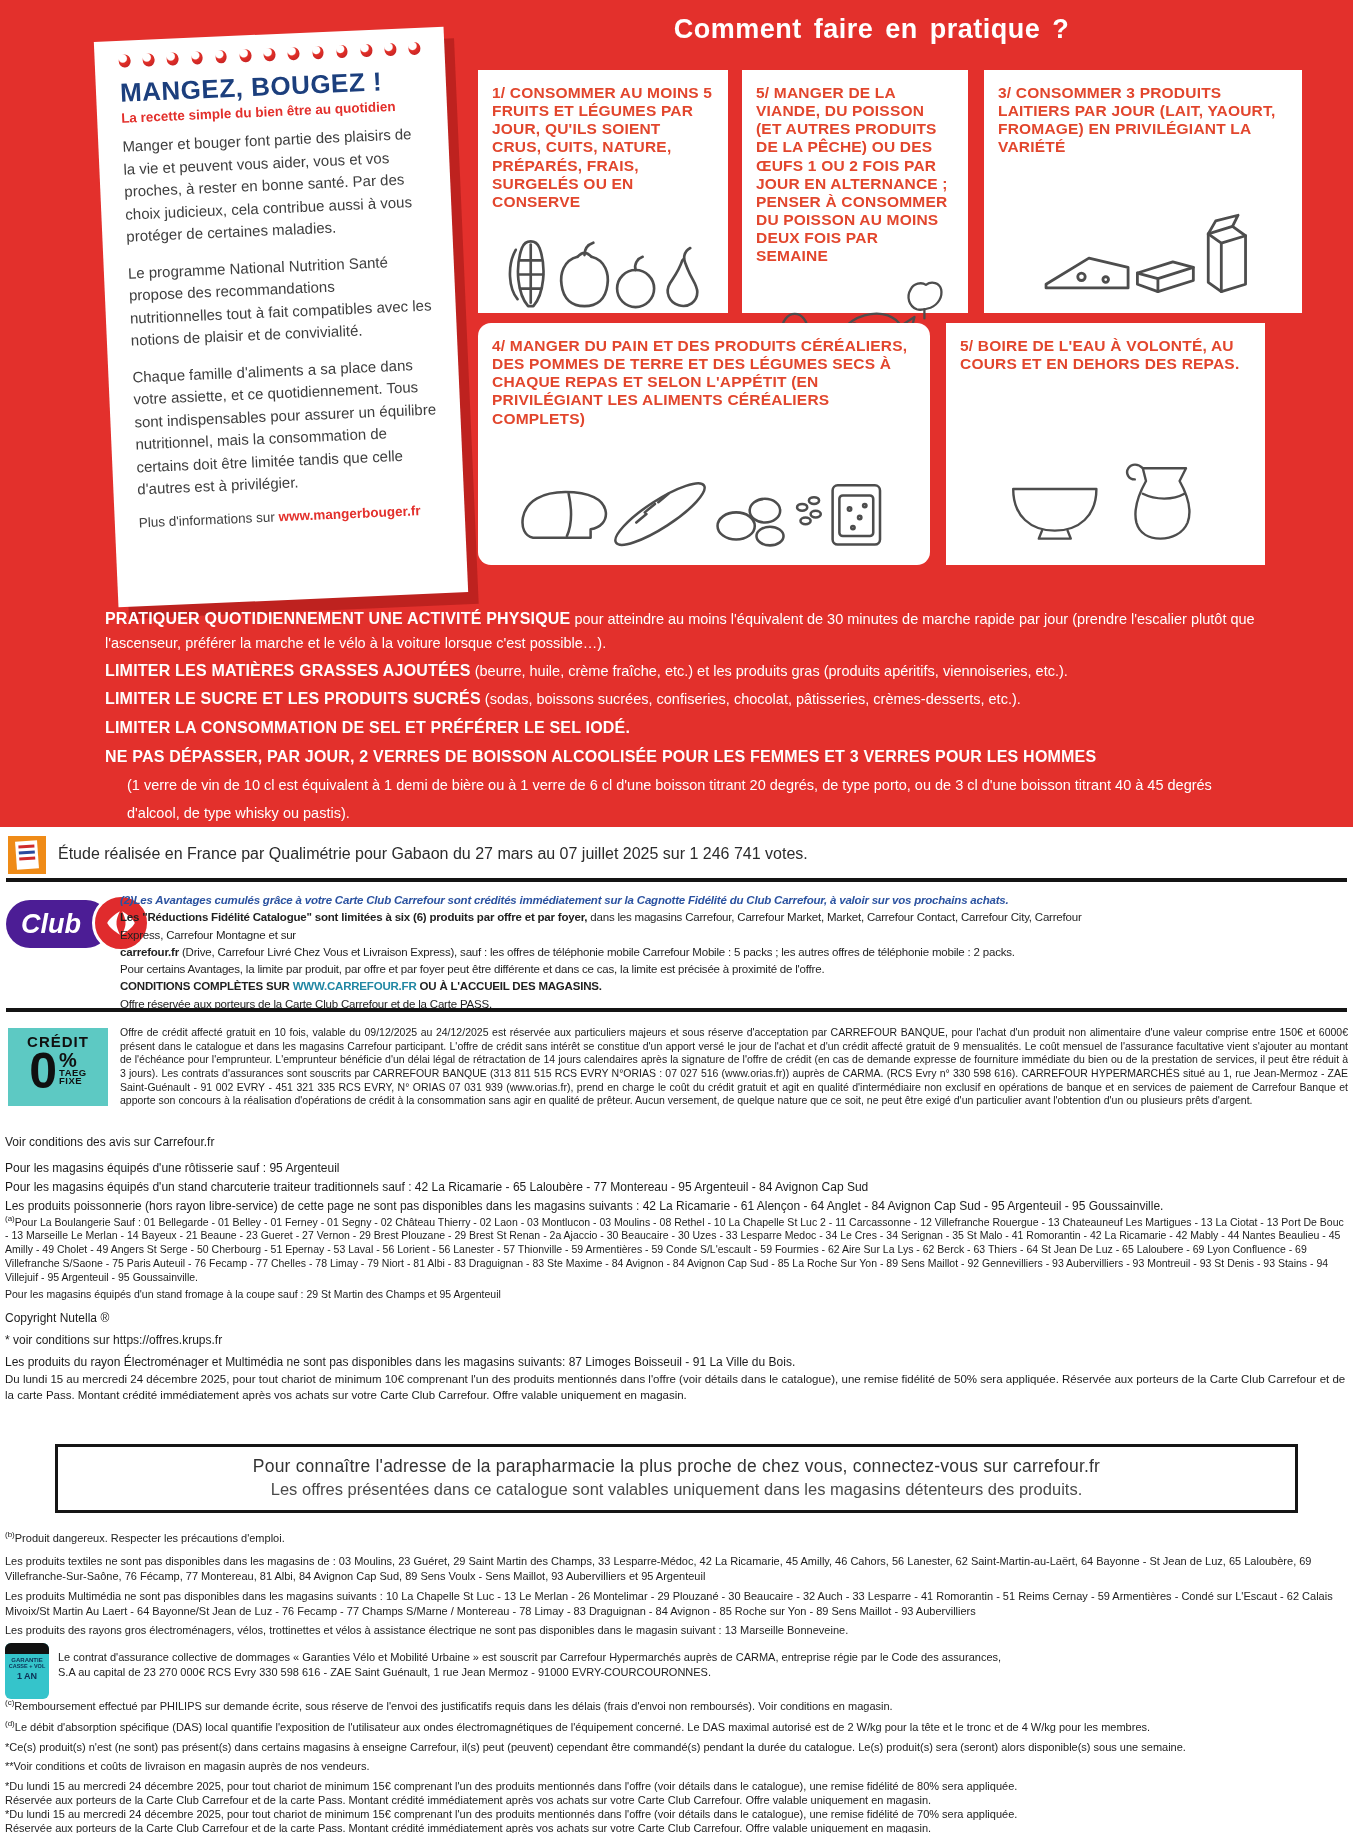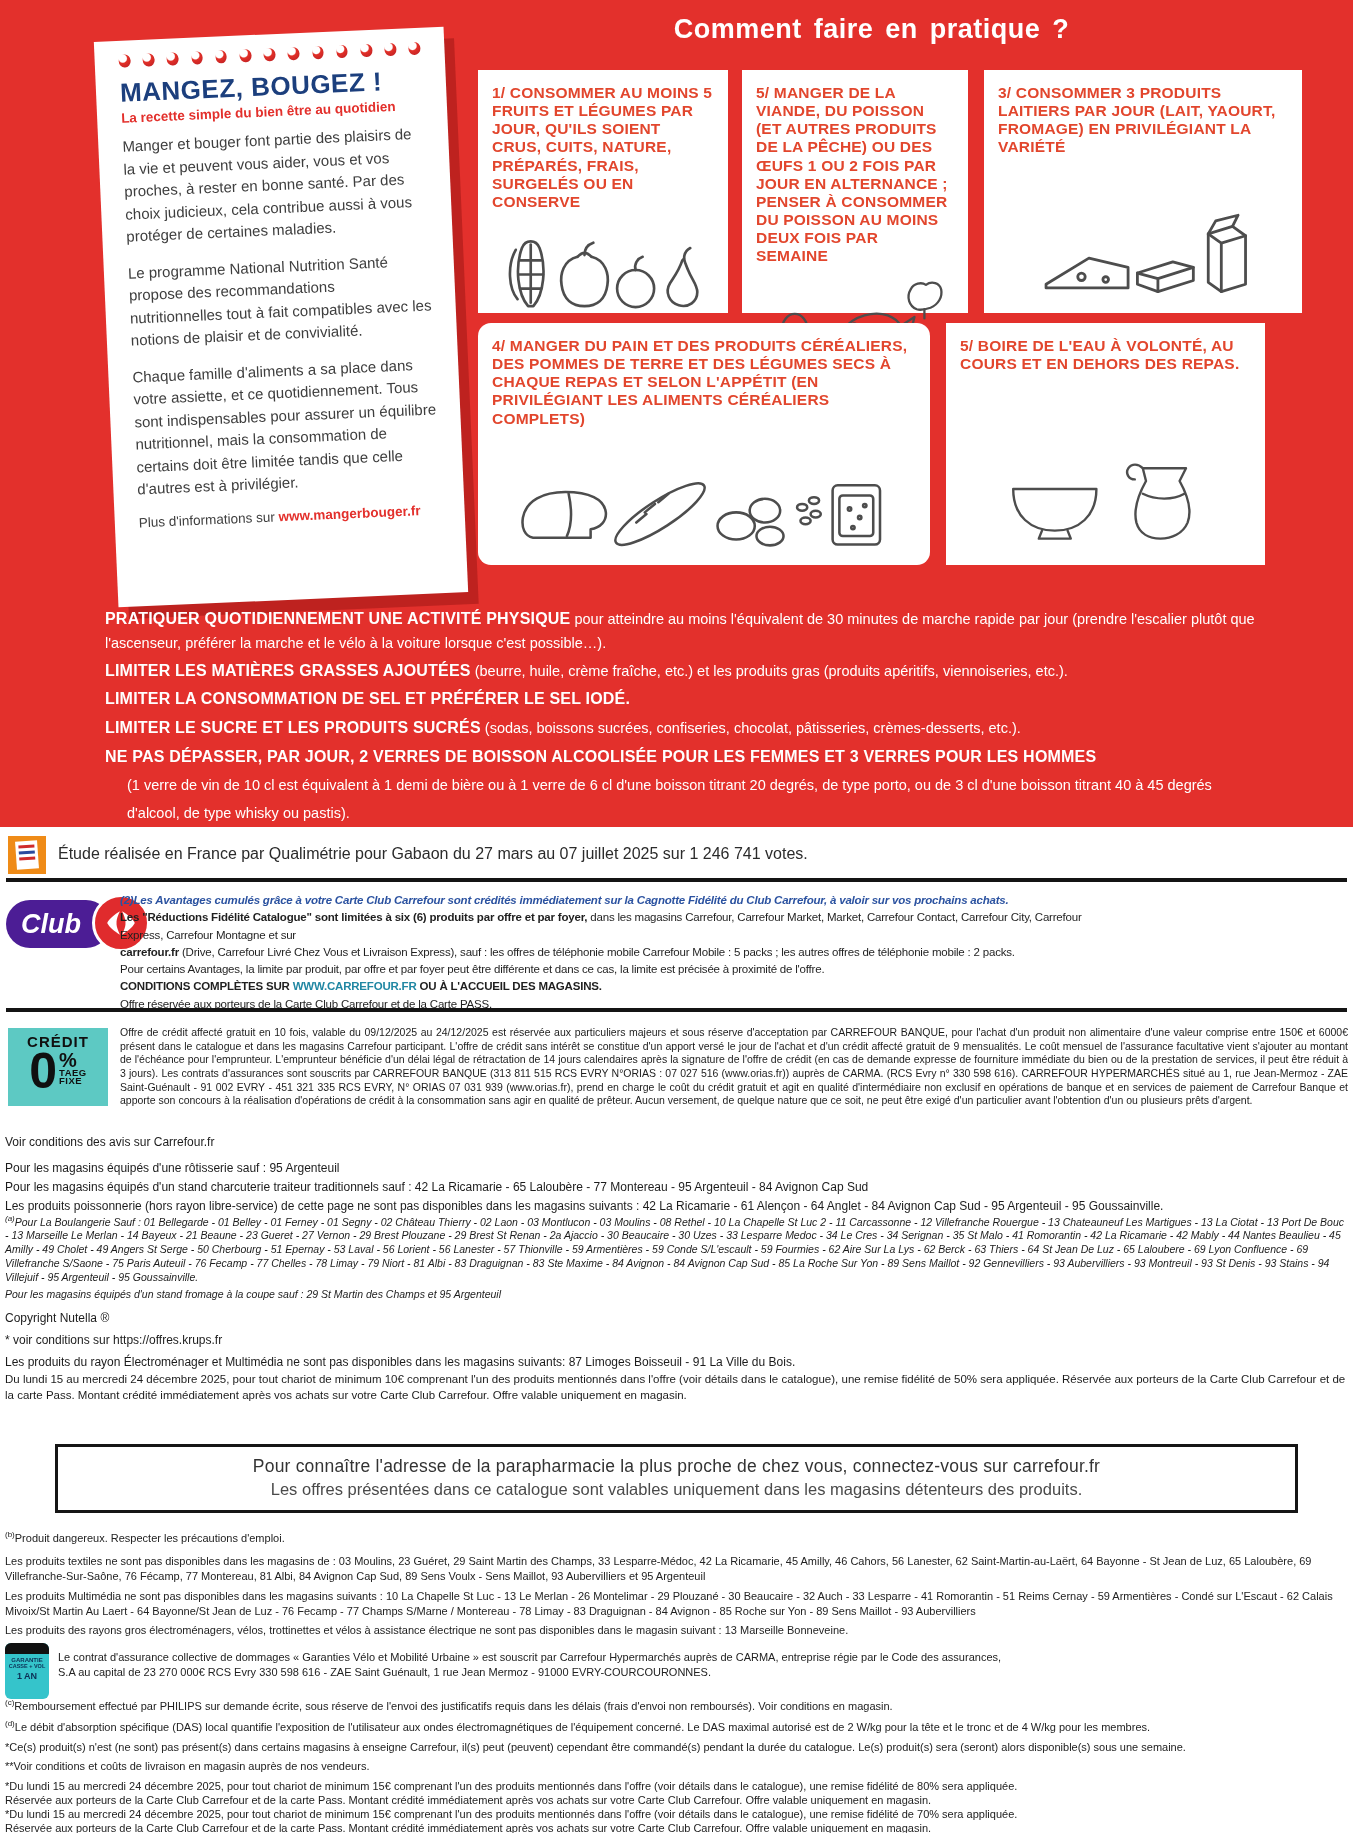--- a/index.html
+++ b/index.html
@@ -79,21 +79,21 @@
   .cb-pct{font-size:20px;font-weight:800;}
   .cb-small{font-size:9.5px;font-weight:800;letter-spacing:.5px;}
   .credit-body{position:absolute;left:120px;top:1026px;width:1228px;font-size:10.5px;
                line-height:1.3;text-align:justify;color:#1c1c1c;}
 
   
   .legal{font-size:12px;color:#1c1c1c;line-height:1.35;}
   .avis{position:absolute;left:5px;top:1134px;}
   .stores{position:absolute;left:5px;top:1160px;width:1343px;}
   .stores p{margin:0 0 3px;}
-  .boulangerie{position:absolute;left:5px;top:1214px;width:1343px;font-size:10.5px;line-height:1.33;font-style:italic;}
+  .boulangerie{position:absolute;left:5px;top:1214px;width:1343px;font-size:10.5px;line-height:1.33;}
   .boulangerie p{margin:0 0 3px;}
   .misc1{position:absolute;left:5px;top:1310px;}
   .misc2{position:absolute;left:5px;top:1332px;}
   .misc3{position:absolute;left:5px;top:1354px;}
   .remise50{position:absolute;left:5px;top:1372px;width:1343px;font-size:11.5px;line-height:1.35;}
   sup{font-size:8px;}
 
   
   .pharmacy{position:absolute;left:55px;top:1444px;width:1243px;border:3px solid #151515;
             padding:9px 20px 11px;text-align:center;color:#333;}
@@ -251,22 +251,22 @@
           <path d="M196 44 C190 38 182 38 178 44 C174 50 178 58 186 58"></path>
           <path d="M196 76 C212 84 234 84 248 76"></path>
         </g>
           </svg>
       </div>
     </div>
 
     <div class="guidelines">
       <p><span class="gs">PRATIQUER QUOTIDIENNEMENT UNE ACTIVITÉ PHYSIQUE</span><span> pour atteindre au moins l'équivalent de 30 minutes de marche rapide par jour (prendre l'escalier plutôt que l'ascenseur, préférer la marche et le vélo à la voiture lorsque c'est possible…).</span></p>
       <p><span class="gs">LIMITER LES MATIÈRES GRASSES AJOUTÉES</span><span> (beurre, huile, crème fraîche, etc.) et les produits gras (produits apéritifs, viennoiseries, etc.).</span></p>
+      <p><span class="gs">LIMITER LE SUCRE ET LES PRODUITS SUCRÉS</span><span> (sodas, boissons sucrées, confiseries, chocolat, pâtisseries, crèmes-desserts, etc.).</span></p>
       <p><span class="gs">LIMITER LA CONSOMMATION DE SEL ET PRÉFÉRER LE SEL IODÉ.</span></p>
-      <p><span class="gs">LIMITER LE SUCRE ET LES PRODUITS SUCRÉS</span><span> (sodas, boissons sucrées, confiseries, chocolat, pâtisseries, crèmes-desserts, etc.).</span></p>
       <p><span class="gs">NE PAS DÉPASSER, PAR JOUR, 2 VERRES DE BOISSON ALCOOLISÉE POUR LES FEMMES ET 3 VERRES POUR LES HOMMES</span></p>
       <p class="alcohol">(1 verre de vin de 10 cl est équivalent à 1 demi de bière ou à 1 verre de 6 cl d'une boisson titrant 20 degrés, de type porto, ou de 3 cl d'une boisson titrant 40 à 45 degrés d'alcool, de type whisky ou pastis).</p>
     </div>
   </div>
 
   <div class="study-icon">
       <div class="paper">
         <i></i>
         <i></i>
         <i></i>

